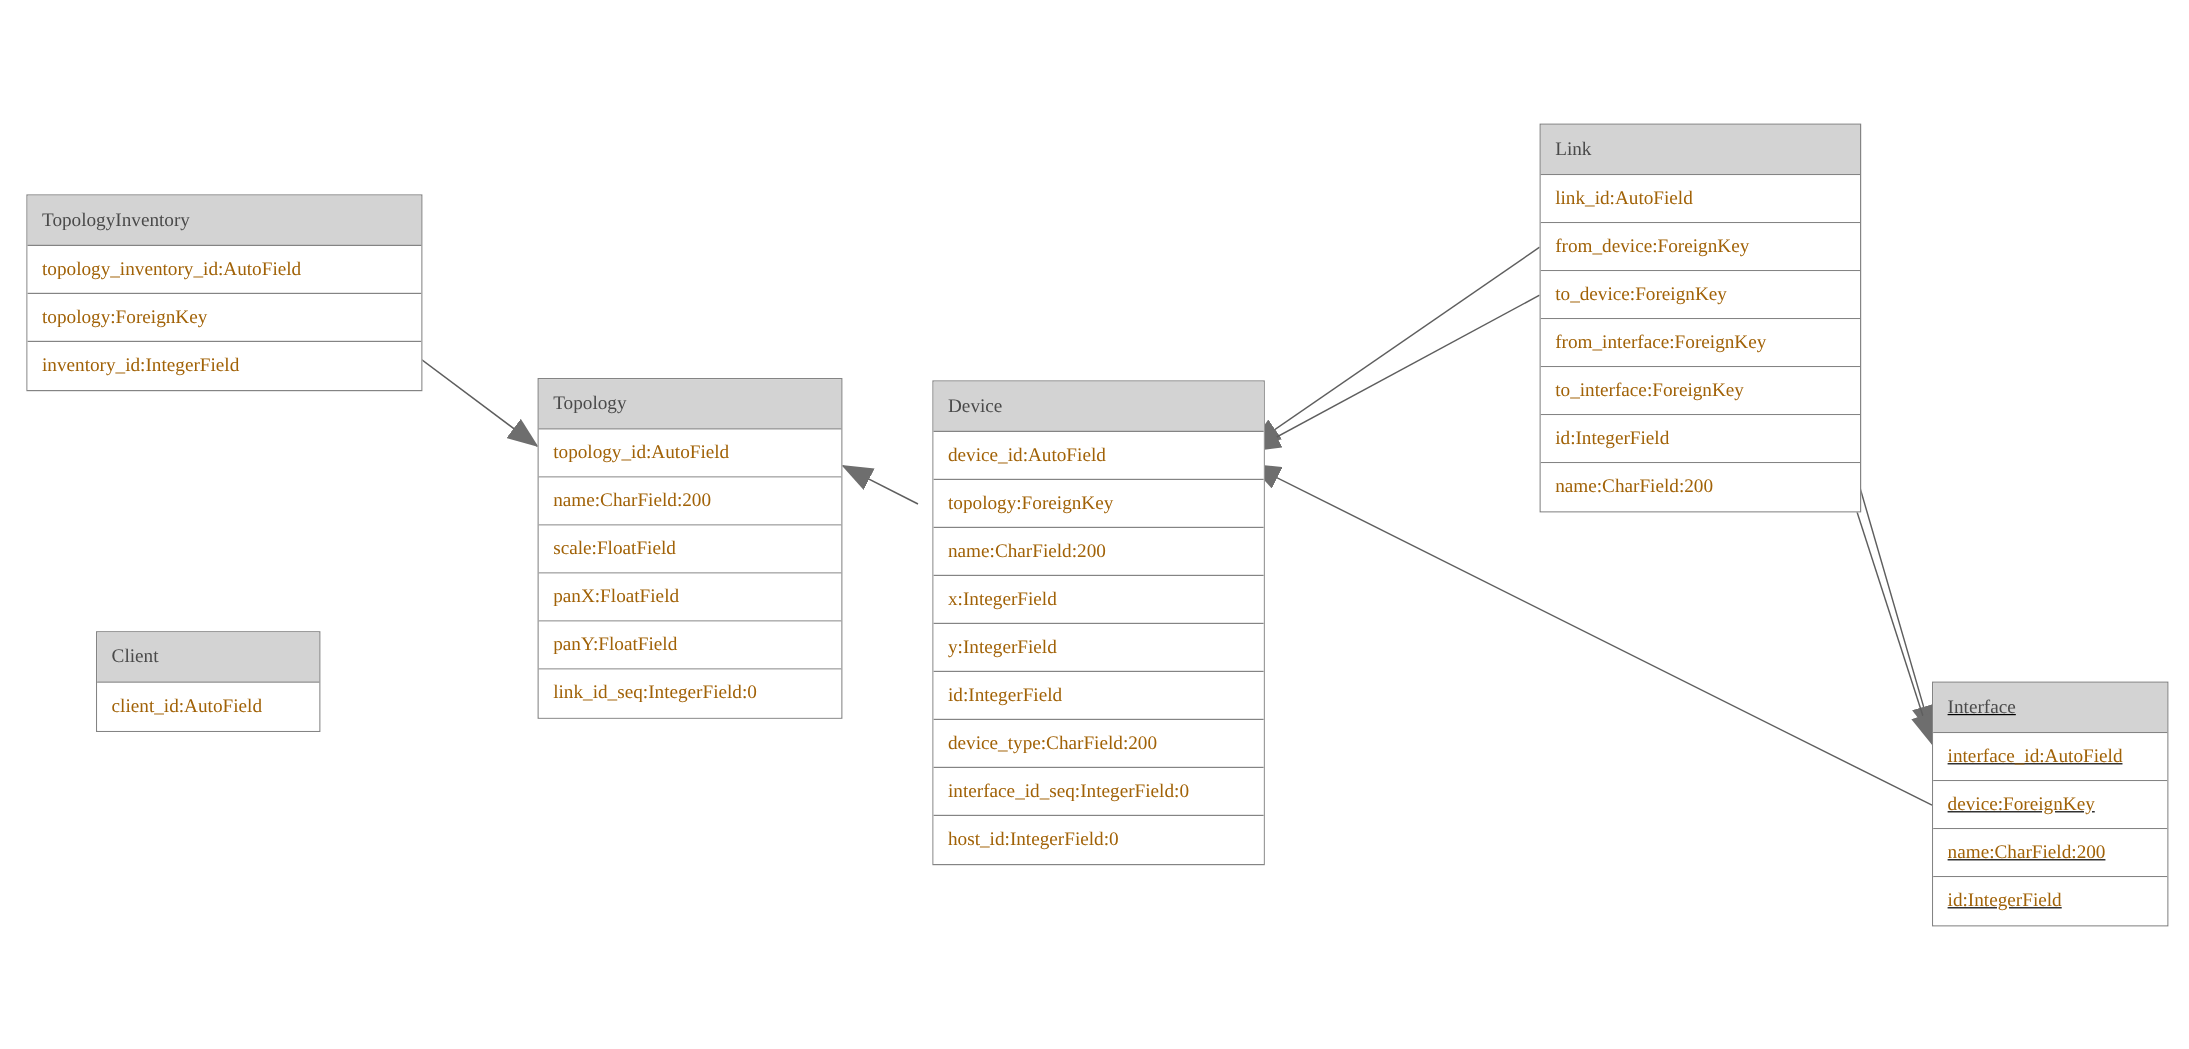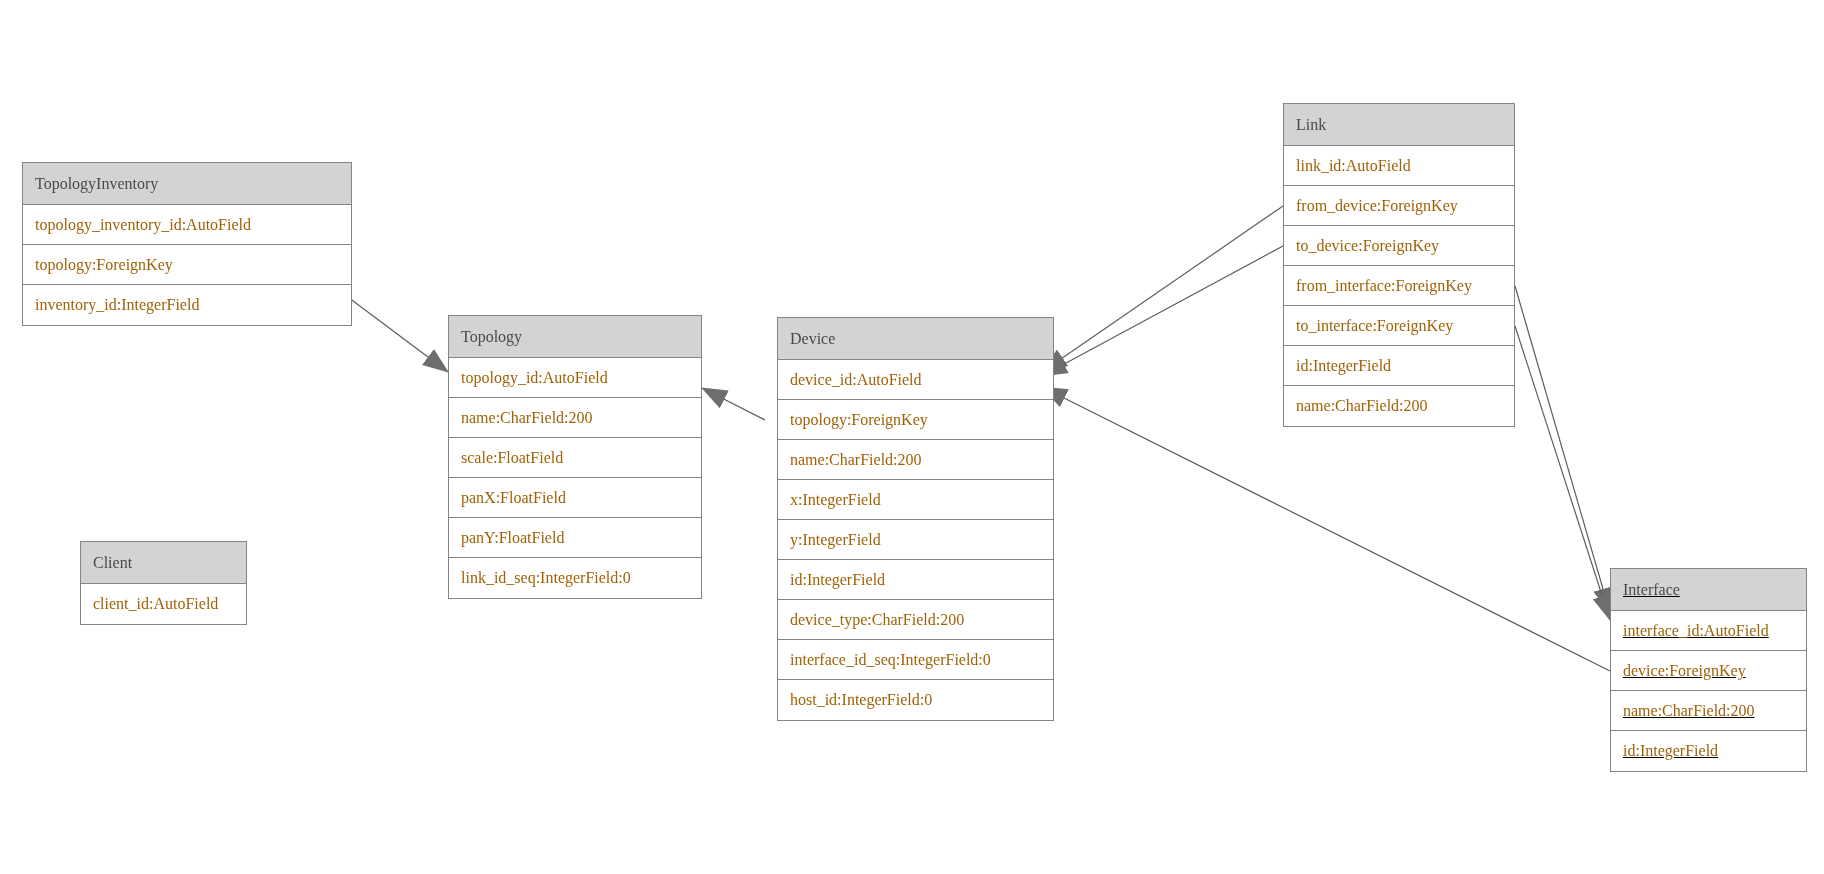--- a/index.html
+++ b/index.html
@@ -83,37 +83,37 @@
       </div>
       <div class="entity" style="left: 448px; top: 315px; width: 254px;">
         <div class="entity-header">Topology</div>
         <div class="entity-row">topology_id:AutoField</div>
         <div class="entity-row">name:CharField:200</div>
         <div class="entity-row">scale:FloatField</div>
         <div class="entity-row">panX:FloatField</div>
         <div class="entity-row">panY:FloatField</div>
         <div class="entity-row">link_id_seq:IntegerField:0</div>
       </div>
-      <div class="entity" style="left: 80px; top: 526px; width: 167px; margin-top: 15px;">
+      <div class="entity" style="left: 80px; top: 526px; width: 187px;">
         <div class="entity-header">Client</div>
         <div class="entity-row">client_id:AutoField</div>
       </div>
       <div class="entity" style="left: 765px; top: 317px; width: 277px; margin-left: 12px;">
         <div class="entity-header">Device</div>
         <div class="entity-row">device_id:AutoField</div>
         <div class="entity-row">topology:ForeignKey</div>
         <div class="entity-row">name:CharField:200</div>
         <div class="entity-row">x:IntegerField</div>
         <div class="entity-row">y:IntegerField</div>
         <div class="entity-row">id:IntegerField</div>
         <div class="entity-row">device_type:CharField:200</div>
         <div class="entity-row">interface_id_seq:IntegerField:0</div>
         <div class="entity-row">host_id:IntegerField:0</div>
       </div>
-      <div class="entity" style="left: 1283px; top: 103px; width: 232px;">
+      <div class="entity" style="left: 1283px; top: 103px; width: 268px;">
         <div class="entity-header">Link</div>
         <div class="entity-row">link_id:AutoField</div>
         <div class="entity-row">from_device:ForeignKey</div>
         <div class="entity-row">to_device:ForeignKey</div>
         <div class="entity-row">from_interface:ForeignKey</div>
         <div class="entity-row">to_interface:ForeignKey</div>
         <div class="entity-row">id:IntegerField</div>
         <div class="entity-row">name:CharField:200</div>
       </div>
       <div class="entity" style="left: 1610px; top: 568px; width: 197px; text-decoration: underline;">

